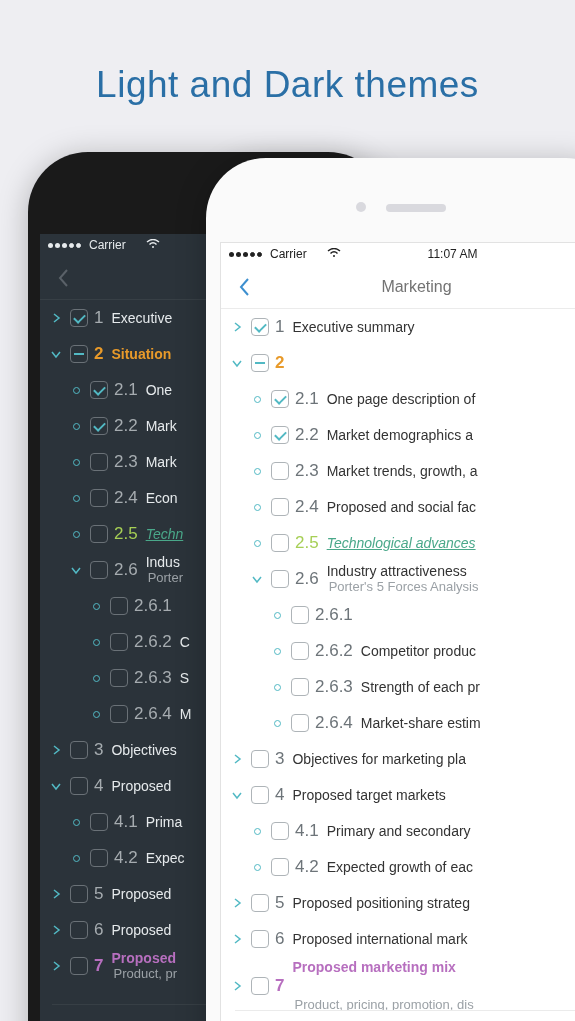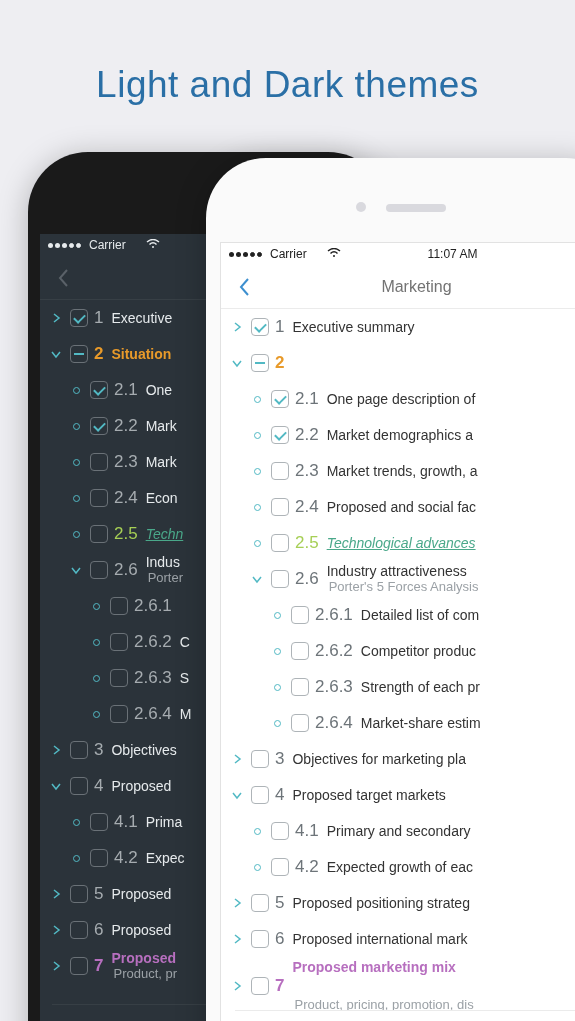--- a/index.html
+++ b/index.html
@@ -545,23 +545,20 @@
             <span class="num">2.6</span>
             <span style="display: flex; flex-direction: column;">
               <span class="txt">Industry attractiveness</span>
               <span class="subtxt">Porter's 5 Forces Analysis</span>
             </span>
           </div>
           <div class="row indent2 leaf">
             <span class="bullet"></span>
             <span class="cbox"></span>
             <span class="num">2.6.1</span>
-            <span style="display: flex; flex-direction: column;">
-              <span class="txt">Detailed list of com</span>
-            </span>
           </div>
           <div class="row indent2 leaf">
             <span class="bullet"></span>
             <span class="cbox"></span>
             <span class="num">2.6.2</span>
             <span style="display: flex; flex-direction: column;">
               <span class="txt">Competitor produc</span>
             </span>
           </div>
           <div class="row indent2 leaf">

